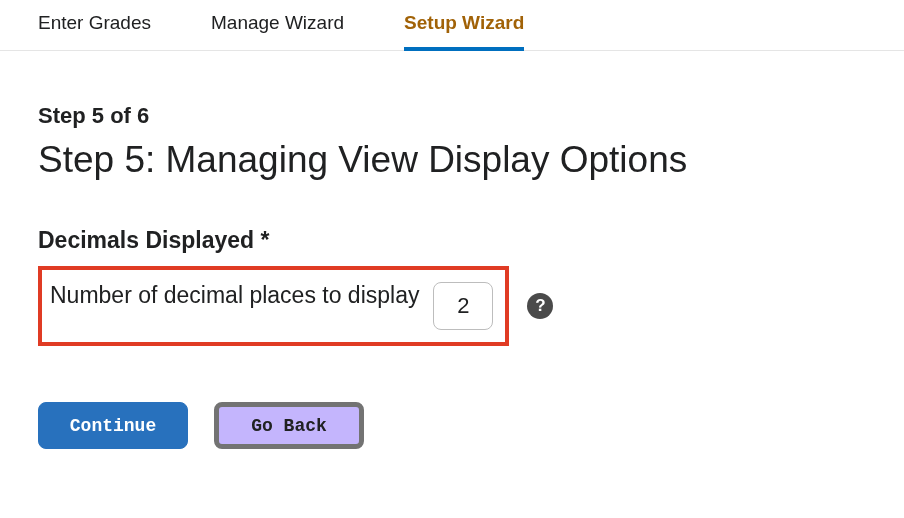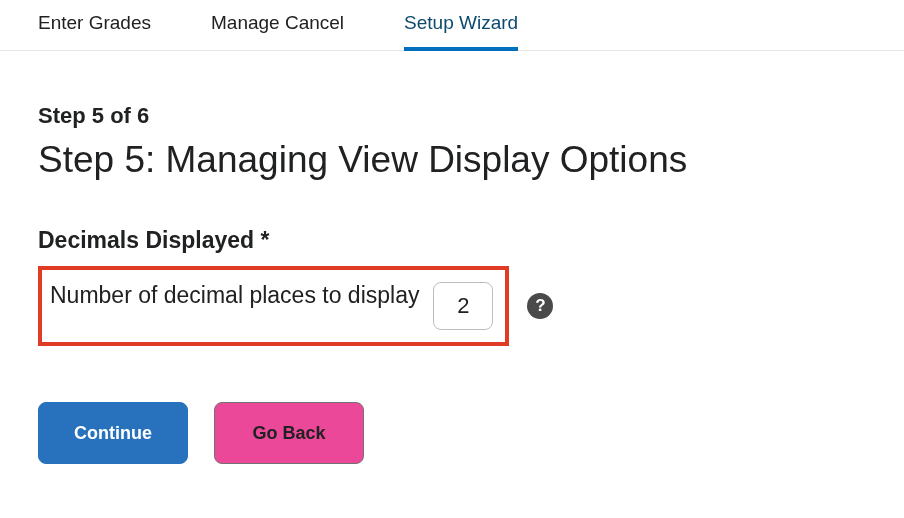--- a/index.html
+++ b/index.html
@@ -22,22 +22,22 @@
     }
     .tab {
       font-size: 19px;
       font-weight: 400;
       color: #202122;
       padding-bottom: 16px;
       cursor: pointer;
       position: relative;
     }
     .tab.active {
-      color: #0c4a6e;
-      font-weight: 400;
+      color: #a16207;
+      font-weight: 700;
     }
     .tab.active::after {
       content: "";
       position: absolute;
       left: 0;
       right: 0;
       bottom: -1px;
       height: 4px;
       background: #006fbf;
     }
@@ -113,56 +113,56 @@
       display: flex;
       align-items: center;
     }
     .button-row {
       display: flex;
       gap: 26px;
       margin-top: 56px;
     }
     .btn {
       min-width: 150px;
-      height: 62px;
+      height: 47px;
       border-radius: 8px;
       font-size: 18px;
       font-weight: 700;
-      font-family: Liberation Sans, sans-serif;
+      font-family: Liberation Mono, monospace;
       cursor: pointer;
       border: 1px solid transparent;
       display: inline-flex;
       align-items: center;
       justify-content: center;
       padding: 0 26px;
     }
     .btn-primary {
       background: #1f6fbf;
       background: #006fbf;
       background: #216fb8;
       background: #2f72bf;
       color: #fff;
       border: 1px solid #2f72bf;
     }
     .btn-primary {
       background: #2871bd;
       border-color: #2871bd;
     }
     .btn-secondary {
-      background: #ec4899;
+      background: #c4b5fd;
       color: #202122;
-      border: 1px solid #737373;
+      border: 5px solid #737373;
     }
   </style>
 </head>
 <body>
 
 <nav class="tabs">
   <div class="tab">Enter Grades</div>
-  <div class="tab">Manage Cancel</div>
+  <div class="tab">Manage Wizard</div>
   <div class="tab active">Setup Wizard</div>
 </nav>
 
 <div class="content">
   <div class="step-indicator">Step 5 of 6</div>
   <h1 class="step-title">Step 5: Managing View Display Options</h1>
 
   <div class="section-label">Decimals Displayed *</div>
 
   <div class="row-wrap">

